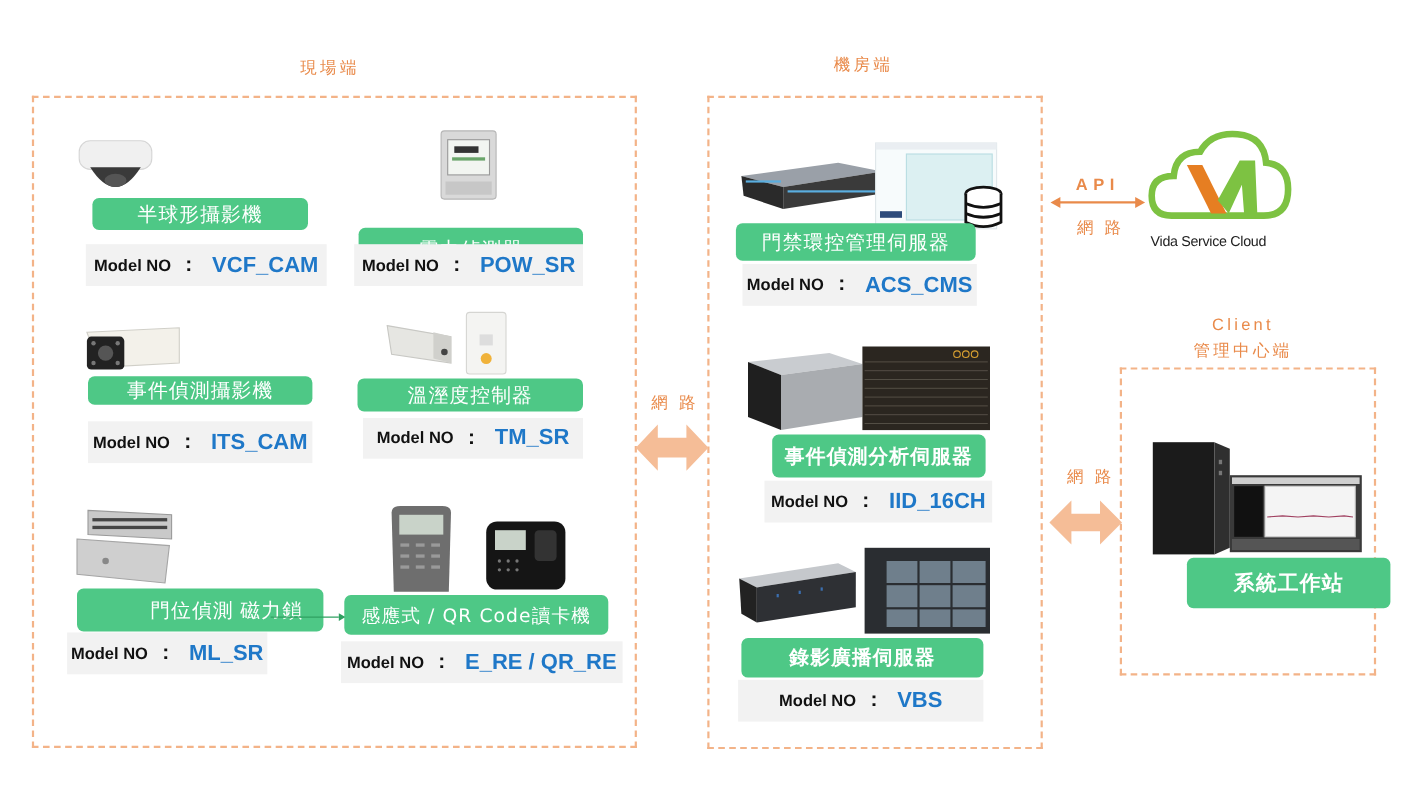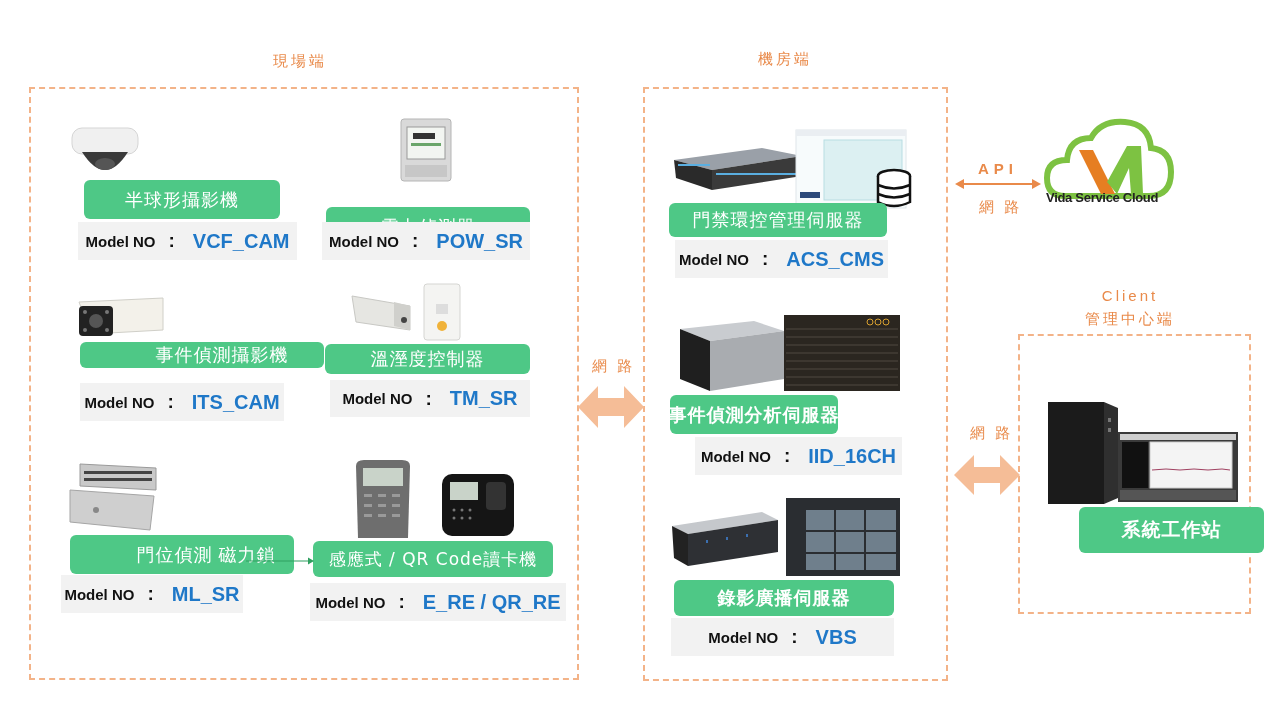--- a/index.html
+++ b/index.html
@@ -29,21 +29,21 @@
 
 <div class="zone" style="left:29px;top:87px;width:550px;height:593px;"></div>
 <div class="zone" style="left:643px;top:87px;width:305px;height:594px;"></div>
 <div class="zone" style="left:1018px;top:334px;width:233px;height:280px;"></div>
 
 <svg class="device" style="left:70px;top:126px;" width="70" height="56">
   <rect x="2" y="2" width="66" height="26" rx="10" fill="#f0f0f0" stroke="#d5d5d5"></rect>
   <path d="M12 26 Q35 62 58 26 Z" fill="#3a3a3a"></path>
   <ellipse cx="35" cy="38" rx="10" ry="6" fill="#555"></ellipse>
 </svg>
-<div class="label" style="left:84px;top:180px;width:196px;height:39px;text-align:center;">半球形攝影機</div>
+<div class="label" style="left:84px;top:180px;width:196px;height:29px;text-align:center;">半球形攝影機</div>
 <div class="model" style="left:78px;top:222px;width:219px;height:38px;">
   <span class="mk">Model NO</span>
     <span class="colon">:</span>
   <span class="mv">VCF_CAM</span>
 </div>
 
 <svg class="device" style="left:399px;top:117px;" width="54" height="66">
   <rect x="2" y="2" width="50" height="62" rx="3" fill="#d9d9d9" stroke="#b5b5b5"></rect>
   <rect x="8" y="10" width="38" height="32" fill="#f2f5f1" stroke="#999"></rect>
   <rect x="14" y="16" width="22" height="6" fill="#333"></rect>
@@ -59,21 +59,21 @@
 
 <svg class="device" style="left:75px;top:294px;" width="90" height="50">
   <path d="M4 8 L88 4 L88 36 L16 40 Z" fill="#f3f1ea" stroke="#d0cfc8"></path>
   <rect x="4" y="12" width="34" height="30" rx="4" fill="#222"></rect>
   <circle cx="21" cy="27" r="7" fill="#555"></circle>
   <circle cx="10" cy="18" r="2" fill="#777"></circle>
     <circle cx="32" cy="18" r="2" fill="#777"></circle>
   <circle cx="10" cy="36" r="2" fill="#777"></circle>
     <circle cx="32" cy="36" r="2" fill="#777"></circle>
 </svg>
-<div class="label" style="left:80px;top:342px;width:204px;height:26px;padding-left:40px;">事件偵測攝影機</div>
+<div class="label" style="left:80px;top:342px;width:204px;height:26px;">事件偵測攝影機</div>
 <div class="model" style="left:80px;top:383px;width:204px;height:38px;">
   <span class="mk">Model NO</span>
     <span class="colon">:</span>
   <span class="mv">ITS_CAM</span>
 </div>
 
 <svg class="device" style="left:350px;top:282px;" width="120" height="60">
   <path d="M2 14 L60 24 L60 48 L6 40 Z" fill="#e6e6e2" stroke="#c8c8c4"></path>
   <path d="M44 20 L60 24 L60 48 L44 44 Z" fill="#d0d0cc"></path>
   <circle cx="54" cy="38" r="3" fill="#444"></circle>
@@ -182,21 +182,21 @@
       <line x1="112" y1="56" x2="224" y2="56"></line>
     <line x1="112" y1="64" x2="224" y2="64"></line>
       <line x1="112" y1="72" x2="224" y2="72"></line>
   </g>
   <g fill="none" stroke="#d8a030">
       <circle cx="196" cy="9" r="3"></circle>
       <circle cx="204" cy="9" r="3"></circle>
       <circle cx="212" cy="9" r="3"></circle>
     </g>
 </svg>
-<div class="label" style="left:670px;top:395px;width:168px;height:39px;font-weight:bold;">事件偵測分析伺服器</div>
+<div class="label" style="left:702px;top:395px;width:194px;height:39px;font-weight:bold;">事件偵測分析伺服器</div>
 <div class="model" style="left:695px;top:437px;width:207px;height:38px;">
   <span class="mk">Model NO</span>
     <span class="colon">:</span>
   <span class="mv">IID_16CH</span>
 </div>
 
 <svg class="device" style="left:666px;top:498px;" width="236" height="78">
   <path d="M6 28 L96 14 L112 22 L22 36 Z" fill="#c5c8cc"></path>
   <path d="M6 28 L22 36 L22 68 L8 60 Z" fill="#222"></path>
   <path d="M22 36 L112 22 L112 54 L22 68 Z" fill="#2e3034"></path>
@@ -230,21 +230,21 @@
   <line x1="6" y1="6" x2="80" y2="6" stroke="#e98a4a" stroke-width="2"></line>
   <polygon points="0,6 9,1 9,11" fill="#e98a4a"></polygon>
   <polygon points="86,6 77,1 77,11" fill="#e98a4a"></polygon>
 </svg>
 <div class="net" style="left:979px;top:198px;">網 路</div>
 <svg style="left:1045px;top:116px;" width="130" height="88">
   <path d="M20 80 Q2 80 2 62 Q2 44 22 44 Q24 22 46 22 Q56 4 80 6 Q104 8 106 32 Q126 34 126 56 Q126 80 104 80 Z" fill="none" stroke="#7dc242" stroke-width="6"></path>
   <polygon points="34,34 48,34 70,78 56,78" fill="#e67e22"></polygon>
   <polygon points="62,66 82,30 96,30 98,78 86,78 84,52 72,78" fill="#7dc242"></polygon>
 </svg>
-<div class="abs" style="left:1046px;top:190px;font-size:13px;font-weight:bold;color:#222;letter-spacing:-0.3px;">Vida Service Cloud</div>
+<div class="abs" style="left:1046px;top:212px;font-size:13px;font-weight:normal;color:#222;letter-spacing:-0.3px;">Vida Service Cloud</div>
 
 <div class="net" style="left:970px;top:424px;">網 路</div>
 <svg style="left:954px;top:453px;" width="66" height="44">
   <polygon points="0,22 20,2 20,14 46,14 46,2 66,22 46,42 46,30 20,30 20,42" fill="#f5bd97"></polygon>
 </svg>
 
 <svg class="device" style="left:1046px;top:398px;" width="194" height="108">
   <rect x="2" y="4" width="56" height="102" fill="#1b1b1b"></rect>
   <path d="M58 4 L72 10 L72 100 L58 106 Z" fill="#2f2f2f"></path>
   <rect x="62" y="20" width="3" height="4" fill="#777"></rect>

